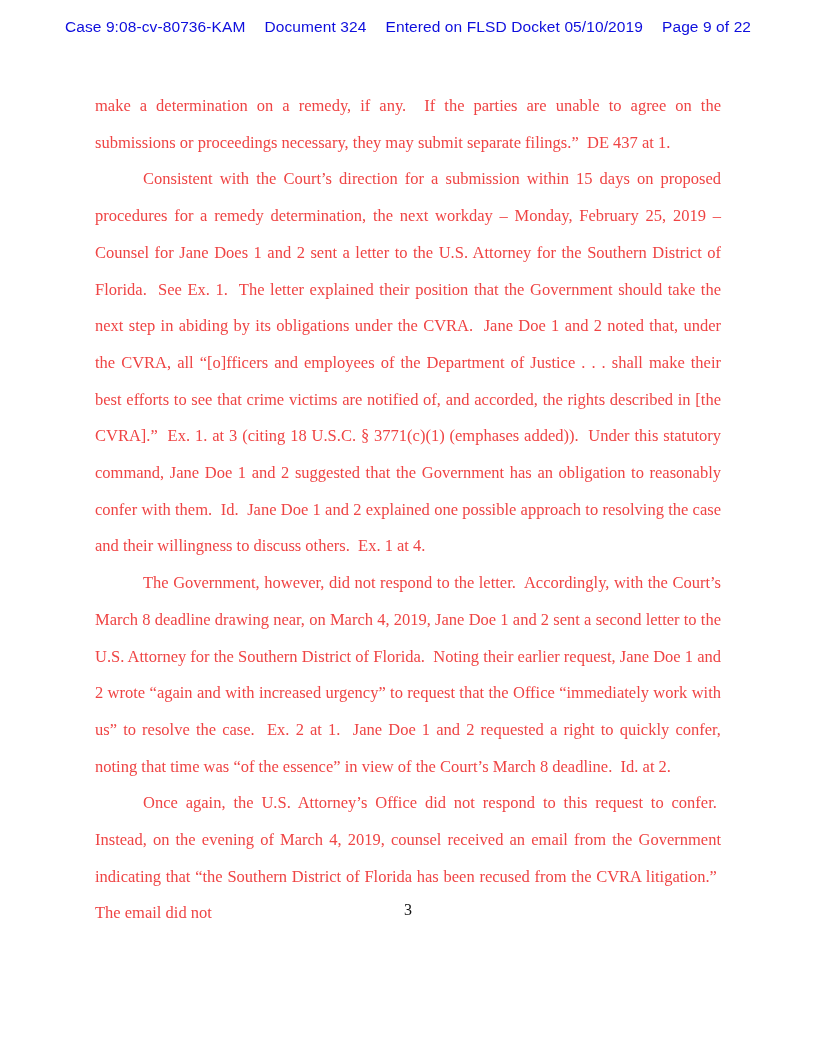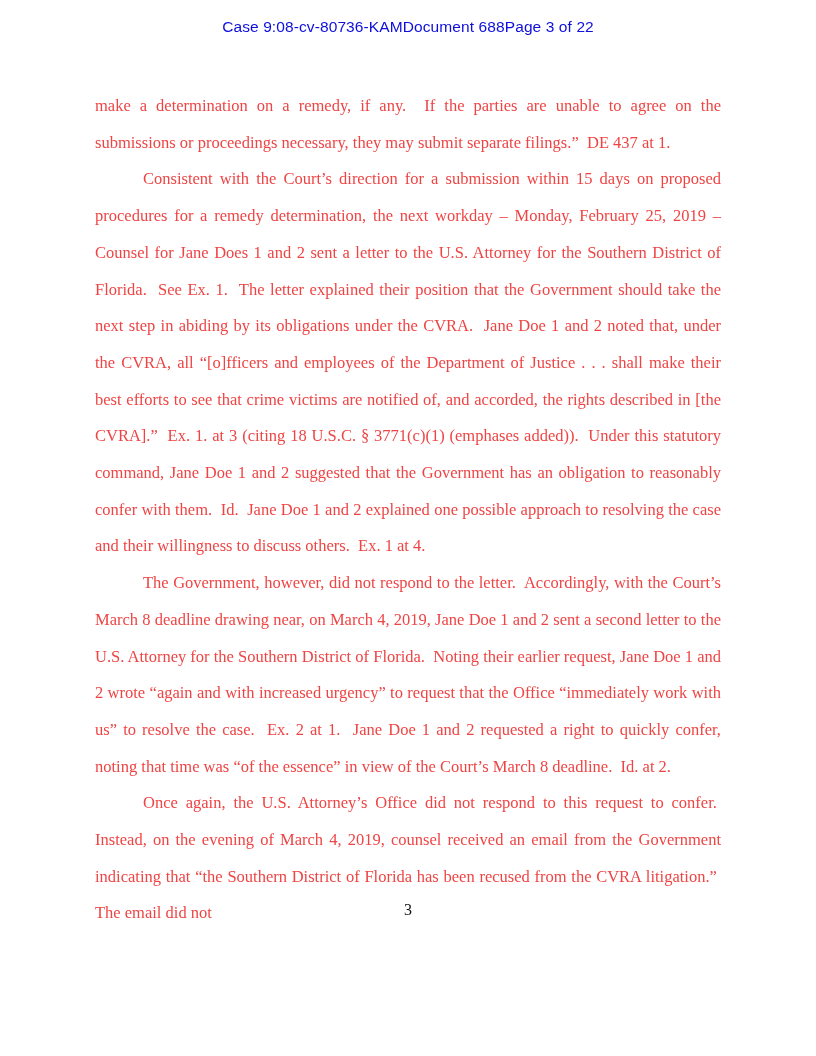--- a/index.html
+++ b/index.html
@@ -12,20 +12,21 @@
   }
   .page {
     position: absolute; inset: 0;
     background: #ffffff;
   }
   .docket-header {
     position: absolute;
     top: 18px; left: 0; right: 0;
     display: flex;
     justify-content: center;
+    gap: 19px;
     font-family: "Liberation Sans", sans-serif;
     font-size: 15.5px;
     letter-spacing: 0.1px;
     white-space: nowrap;
   }
   .content {
     position: absolute;
     left: 95px;
     top: 88px;
     width: 626px;
@@ -47,22 +48,23 @@
     color: #121212;
   }
 </style>
 </head>
 <body>
 
 <div class="page">
 
   <div class="docket-header" style="color: rgb(14, 14, 221);">
     <span>Case 9:08-cv-80736-KAM</span>
-    <span>Document 688</span>
-    <span>Page 3 of 22</span>
+    <span>Document 324</span>
+    <span>Entered on FLSD Docket 05/10/2019</span>
+    <span>Page 9 of 22</span>
   </div>
 
   <div class="content">
       <p class="para"><span>make a determination on a remedy, if any.&nbsp; If the parties are unable to agree on the submissions or proceedings necessary, they may submit separate filings.”&nbsp; DE 437 at 1.</span></p>
       <p class="para indent"><span>Consistent with the Court’s direction for a submission within 15 days on proposed procedures for a remedy determination, the next workday – Monday, February 25, 2019 – Counsel for Jane Does 1 and 2 sent a letter to the U.S. Attorney for the Southern District of Florida.&nbsp; </span><span class="it">See</span><span> Ex. 1.&nbsp; The letter explained their position that the Government should take the next step in abiding by its obligations under the CVRA.&nbsp; Jane Doe 1 and 2 noted that, under the CVRA, all “[o]fficers and employees of the Department of Justice . . . </span><span class="it">shall</span><span> make their </span><span class="it">best efforts</span><span> to see that crime victims are notified of, and accorded, the rights described in [the CVRA].”&nbsp;  Ex. 1. at 3 (</span><span class="it">citing</span><span> 18 U.S.C. § 3771(c)(1) (emphases added)).&nbsp; Under this statutory command, Jane Doe 1 and 2 suggested that the Government has an obligation to reasonably confer with them.&nbsp; </span><span class="it">Id.</span><span>&nbsp; Jane Doe 1 and 2 explained one possible approach to resolving the case and their willingness to discuss others.&nbsp;  Ex. 1 at 4.</span></p>
       <p class="para indent"><span>The Government, however, did not respond to the letter.&nbsp; Accordingly, with the Court’s March 8 deadline drawing near, on March 4, 2019, Jane Doe 1 and 2 sent a second letter to the U.S. Attorney for the Southern District of Florida.&nbsp; Noting their earlier request, Jane Doe 1 and 2 wrote “again and with increased urgency” to request that the Office “immediately work with us” to resolve the case.&nbsp; Ex. 2 at 1.&nbsp; Jane Doe 1 and 2 requested a right to quickly confer, noting that time was “of the essence” in view of the Court’s March 8 deadline.&nbsp; </span><span class="it">Id.</span><span> at 2.</span></p>
       <p class="para indent"><span>Once again, the U.S. Attorney’s Office did not respond to this request to confer.&nbsp; Instead, on the evening of March 4, 2019, counsel received an email from the Government indicating that “the Southern District of Florida has been recused from the CVRA litigation.”&nbsp; The email did not</span></p>
     </div>
 
   <div class="page-number">3</div>

